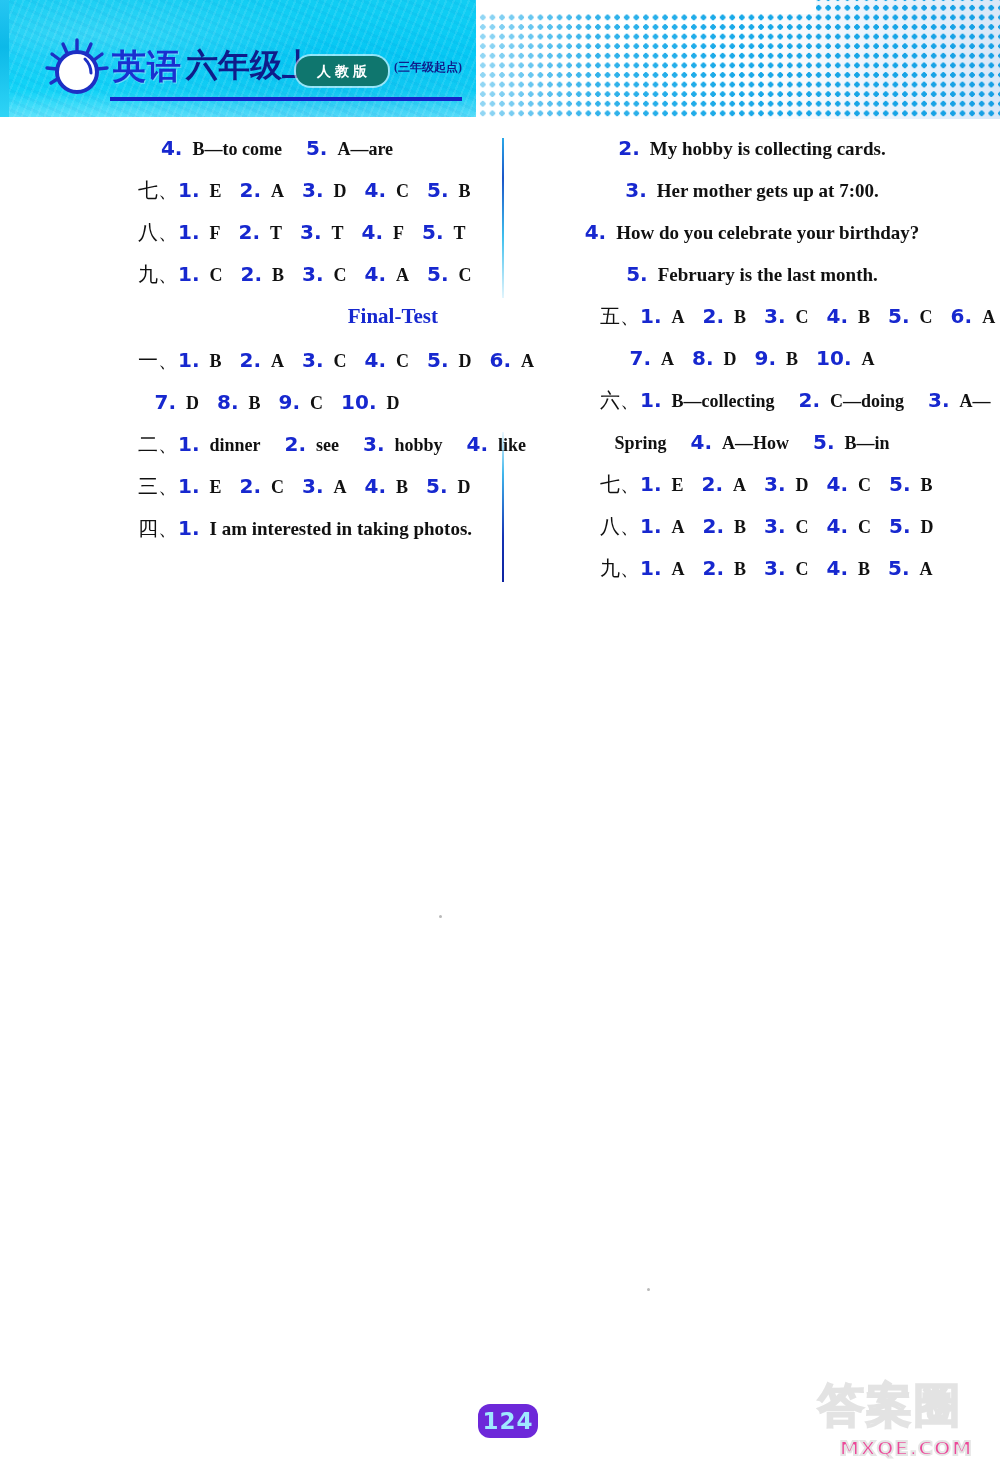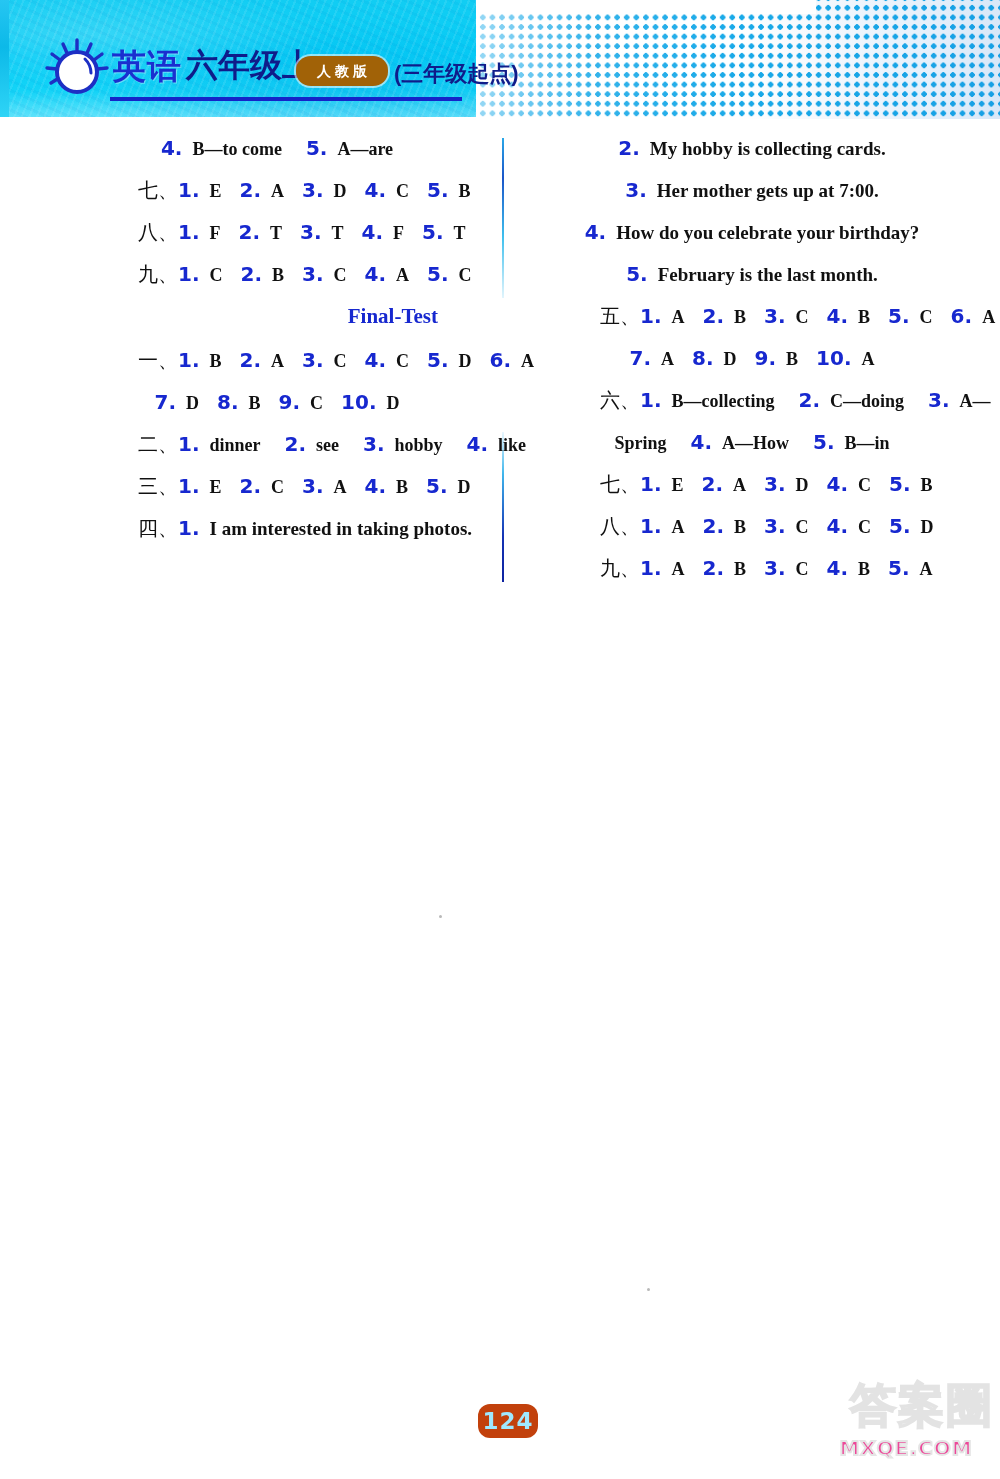--- a/index.html
+++ b/index.html
@@ -115,21 +115,21 @@
     letter-spacing: 0px;
     color: #0f1c8a;
     white-space: nowrap;
   }
   .badge-version {
     position: absolute;
     left: 296px;
     top: 56px;
     width: 92px;
     height: 30px;
-    background: #a16207;
+    background: #0f766e;
     border-radius: 15px / 14px;
     box-shadow: 0 0 0 2px rgba(255,255,255,0.55);
     color: #ffffff;
     font-family: "DejaVu Sans", "Liberation Sans", sans-serif;
     font-weight: 700;
     font-size: 14px;
     letter-spacing: 4px;
     text-align: center;
     line-height: 30px;
     text-indent: 4px;
@@ -142,23 +142,23 @@
     width: 42px;
     height: 22px;
     background: #1524c8;
     border-radius: 50%;
     z-index: -1;
   }
   .badge-note {
     position: absolute;
     left: 394px;
     top: 59px;
-    font-family: Liberation Sans, sans-serif;
-    font-weight: 700;
-    font-size: 22px;
+    font-family: Liberation Serif, serif;
+    font-weight: 700;
+    font-size: 12px;
     color: #0f1c8a;
     white-space: nowrap;
   }
   .brand-underline {
     position: absolute;
     left: 110px;
     top: 97px;
     width: 352px;
     height: 4px;
     background: #1524c8;
@@ -242,21 +242,21 @@
     padding-right: 54px;
   }
 
   
   .page-number {
     position: absolute;
     left: 478px;
     top: 1404px;
     width: 60px;
     height: 34px;
-    background: #c2410c;
+    background: #6d28d9;
     border-radius: 12px;
     color: #9fe8ff;
     font-family: "DejaVu Sans", "Liberation Sans", sans-serif;
     font-weight: 700;
     font-size: 23px;
     line-height: 34px;
     text-align: center;
     letter-spacing: 1px;
   }
   .watermark {
@@ -267,21 +267,21 @@
     height: 96px;
     opacity: 1;
   }
   .wm-cn {
     font-family: "DejaVu Sans", "Liberation Sans", sans-serif;
     font-weight: 700;
     font-size: 46px;
     letter-spacing: 2px;
     color: #ffffff;
     -webkit-text-stroke: 2px #e3e3e3;
-    text-align: right;
+    text-align: left;
     line-height: 54px;
   }
   .wm-en {
     font-family: "DejaVu Sans", "Liberation Sans", sans-serif;
     font-weight: 700;
     font-size: 20px;
     letter-spacing: 1px;
     color: #ec4899;
     -webkit-text-stroke: 2px #e5e5e5;
     text-align: center;

